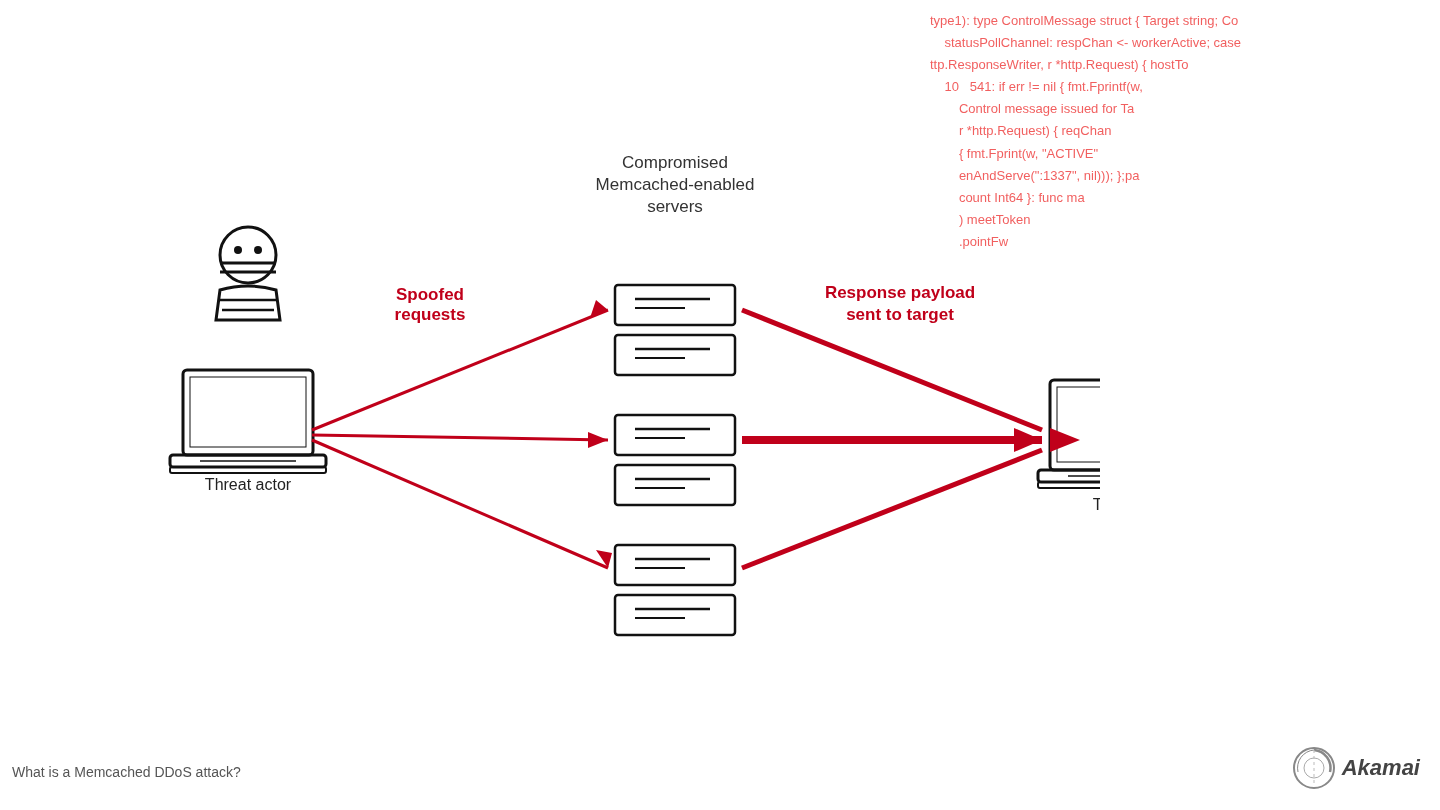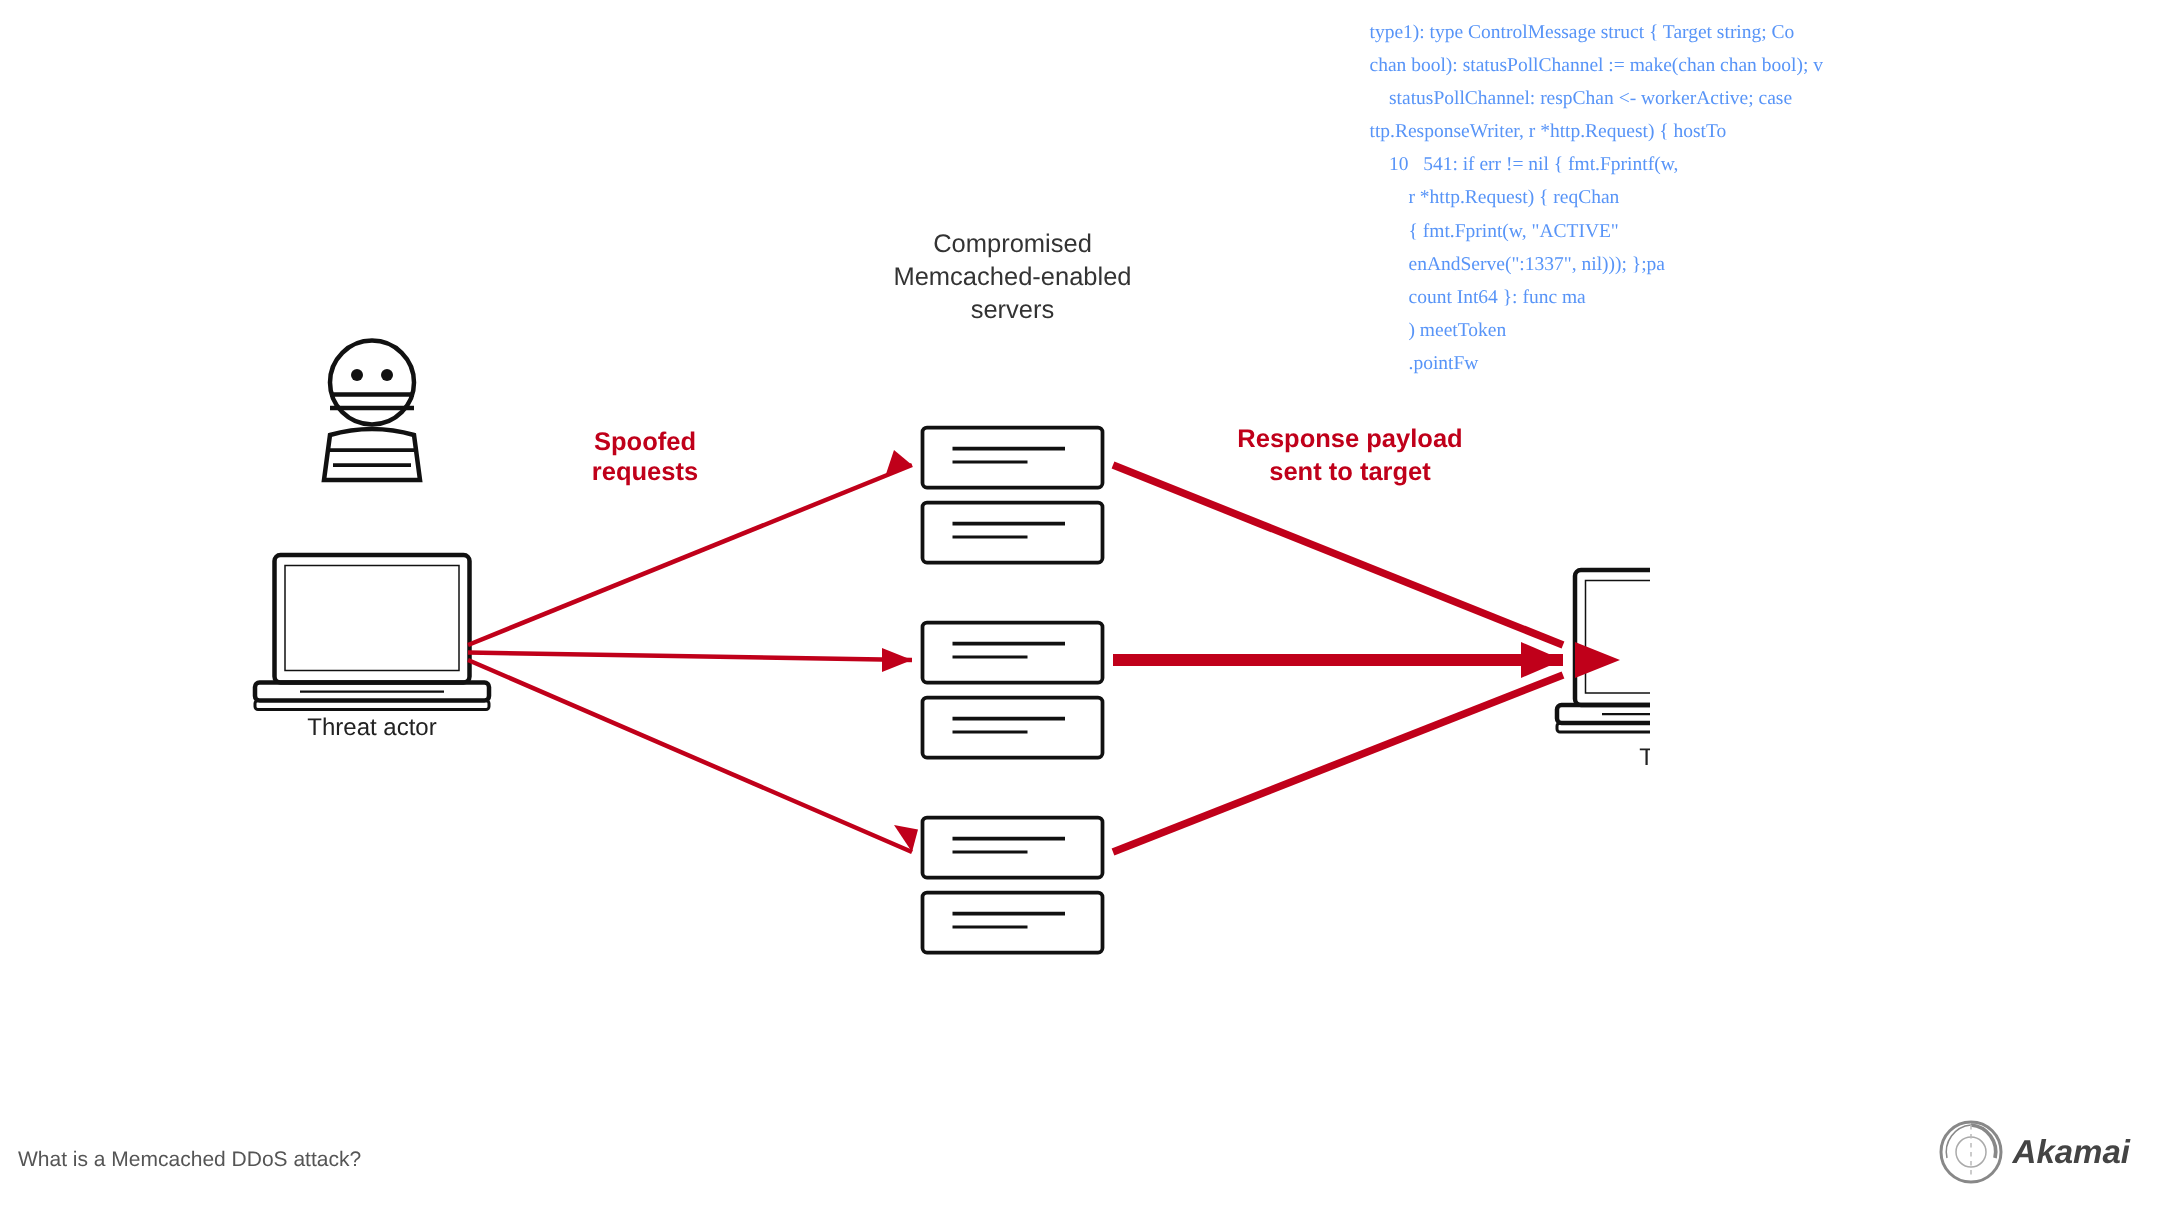--- a/index.html
+++ b/index.html
@@ -9,25 +9,25 @@
       background: #ffffff;
       font-family: Arial, sans-serif;
       position: relative;
       overflow: hidden;
     }
 
     
     .code-bg {
       position: absolute;
       top: 0;
-      right: 17px;
+      right: 0;
       width: 520px;
       height: 100%;
-      color: #3b82f6;
-      font-family: Liberation Serif, serif;
+      color: #ef4444;
+      font-family: Liberation Sans, sans-serif;
       font-size: 13px;
       line-height: 1.7;
       padding: 10px 10px;
       pointer-events: none;
       opacity: 0.85;
       white-space: nowrap;
       overflow: hidden;
     }
     .code-bg span {
       display: block;
@@ -65,24 +65,24 @@
       width: 1100px;
       height: 810px;
       pointer-events: none;
     }
   </style>
 </head>
 <body>
 
 <div class="code-bg">
   <span>type1): type ControlMessage struct { Target string; Co</span>
-  <span>chan bool): statusPollChannel := make(chan chan bool); v</span>
   <span>&nbsp;&nbsp;&nbsp;&nbsp;statusPollChannel: respChan &lt;- workerActive; case</span>
   <span>ttp.ResponseWriter, r *http.Request) { hostTo</span>
   <span>&nbsp;&nbsp;&nbsp;&nbsp;10&nbsp;&nbsp;&nbsp;541: if err != nil { fmt.Fprintf(w,</span>
+  <span>&nbsp;&nbsp;&nbsp;&nbsp;&nbsp;&nbsp;&nbsp;&nbsp;Control message issued for Ta</span>
   <span>&nbsp;&nbsp;&nbsp;&nbsp;&nbsp;&nbsp;&nbsp;&nbsp;r *http.Request) { reqChan</span>
   <span>&nbsp;&nbsp;&nbsp;&nbsp;&nbsp;&nbsp;&nbsp;&nbsp;{ fmt.Fprint(w, "ACTIVE"</span>
   <span>&nbsp;&nbsp;&nbsp;&nbsp;&nbsp;&nbsp;&nbsp;&nbsp;enAndServe(":1337", nil))); };pa</span>
   <span>&nbsp;&nbsp;&nbsp;&nbsp;&nbsp;&nbsp;&nbsp;&nbsp;count Int64 }: func ma</span>
   <span>&nbsp;&nbsp;&nbsp;&nbsp;&nbsp;&nbsp;&nbsp;&nbsp;) meetToken</span>
   <span>&nbsp;&nbsp;&nbsp;&nbsp;&nbsp;&nbsp;&nbsp;&nbsp;.pointFw</span>
 </div>
 
 <svg class="main-svg" viewBox="0 0 1100 810" xmlns="http://www.w3.org/2000/svg">
 

